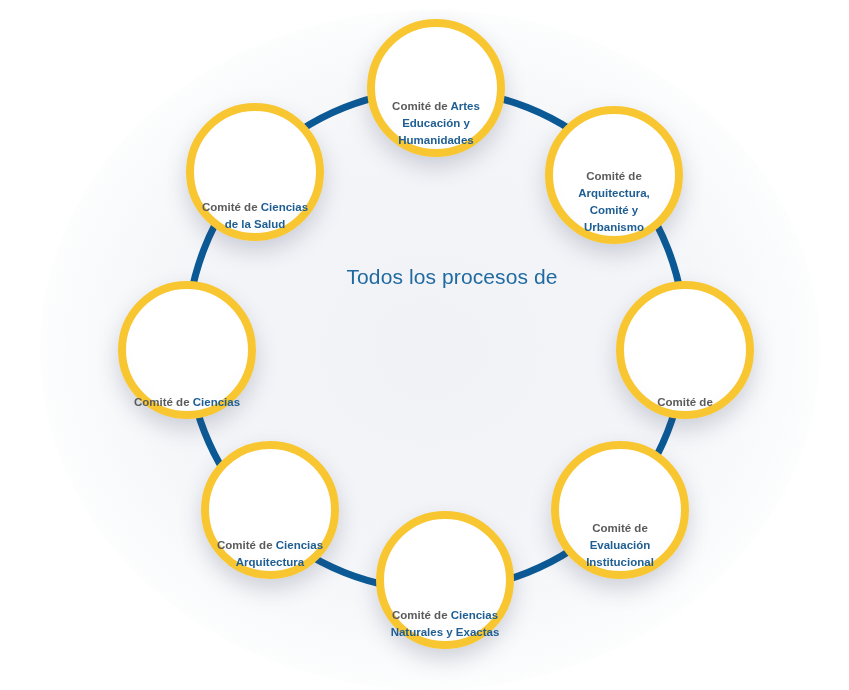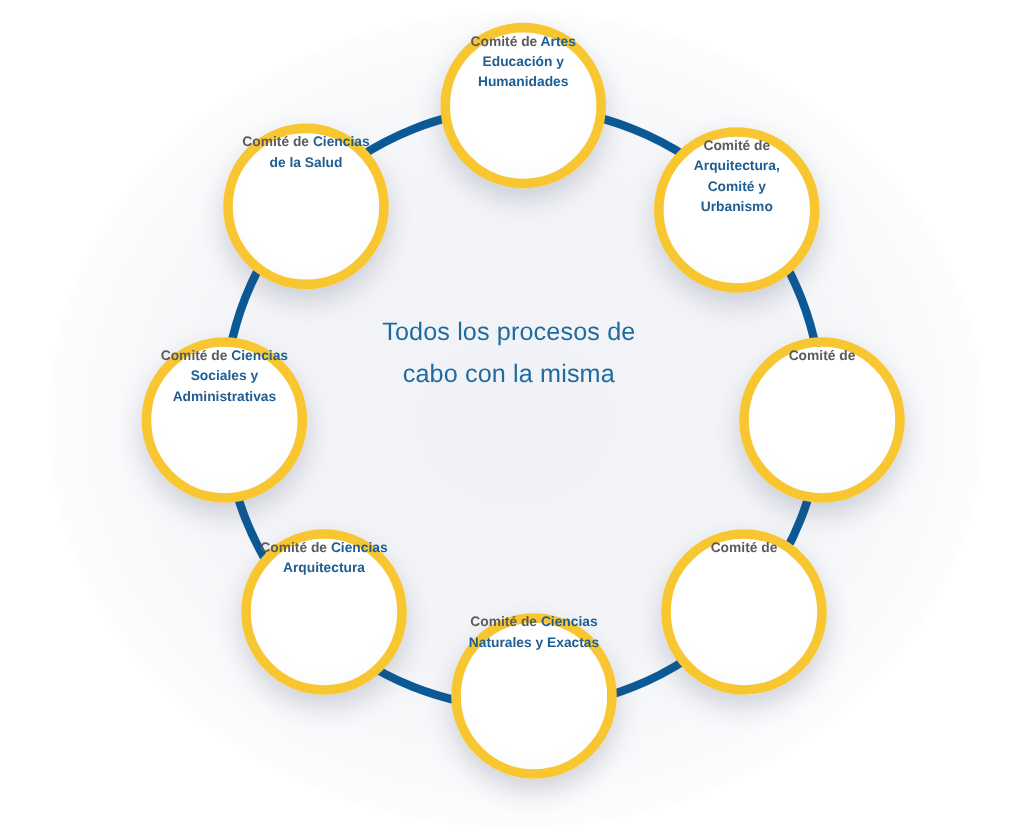--- a/index.html
+++ b/index.html
@@ -16,50 +16,49 @@
     }
     svg.ring { position: absolute; left: 0; top: 0; }
     .node {
       position: absolute;
       width: 122px; height: 122px;
       margin-left: -69px; margin-top: -69px;
       border-radius: 50%;
       border: 8px solid #f8c630;
       background: radial-gradient(circle at 50% 45%, #ffffff 60%, #f4f5f8 100%);
       box-shadow: 0 10px 22px rgba(60,70,100,0.22);
-      display: flex; align-items: flex-start; justify-content: center;
+      display: flex; align-items: flex-end; justify-content: center;
       text-align: center;
       box-sizing: content-box;
     }
     .node-text {
       font-size: 11.5px; line-height: 17px; font-weight: bold;
       width: 118px;
     }
     .prefix { color: #5b5b5b; }
     .name { color: #1f5e92; }
     .center-text {
-      position: absolute; left: 284px; top: 259px; width: 280px;
+      position: absolute; left: 312px; top: 259px; width: 280px;
       text-align: center;
       color: #1f6aa0;
       font-size: 21px; line-height: 35px;
       letter-spacing: 0.1px;
     }
   </style>
 </head>
 <body>
 
 <div class="backdrop"></div>
 
 <svg class="ring" width="849" height="690">
   <ellipse cx="436" cy="340" rx="249" ry="250" fill="none" stroke="#0b5a96" stroke-width="7"></ellipse>
 </svg>
 
 <div class="center-text">
   <div>Todos los procesos de</div>
-  <div>cabo con la misma</div>
 </div>
 
 <div class="node" style="left:436px; top:88px;">
   <div class="node-text" style="width:104px;">
     <span class="prefix">Comité de </span><span class="name">Artes</span>
     <div class="name">Educación y Humanidades</div>
   </div>
 </div>
 
 <div class="node" style="left:614px; top:175px;">
@@ -71,41 +70,41 @@
 
 <div class="node" style="left:685px; top:350px;">
   <div class="node-text" style="width:90px;">
     <div class="prefix">Comité de</div>
   </div>
 </div>
 
 <div class="node" style="left:620px; top:510px;">
   <div class="node-text" style="width:90px;">
     <div class="prefix">Comité de</div>
+    <div class="name">Evaluación Institucional</div>
   </div>
 </div>
 
 <div class="node" style="left:445px; top:580px;">
   <div class="node-text" style="width:124px; margin-top:-8px;">
     <span class="prefix">Comité de </span><span class="name">Ciencias</span>
     <div class="name">Naturales y Exactas</div>
   </div>
 </div>
 
 <div class="node" style="left:270px; top:510px;">
   <div class="node-text" style="width:124px;">
     <span class="prefix">Comité de </span><span class="name">Ciencias</span>
     <div class="name">Arquitectura</div>
   </div>
 </div>
 
 <div class="node" style="left:187px; top:350px;">
   <div class="node-text" style="width:124px;">
     <span class="prefix">Comité de </span><span class="name">Ciencias</span>
-    <div class="name" style="padding:0 18px;">Sociales y Administrativas</div>
   </div>
 </div>
 
 <div class="node" style="left:255px; top:172px;">
   <div class="node-text" style="width:124px;">
     <span class="prefix">Comité de </span><span class="name">Ciencias</span>
     <div class="name">de la Salud</div>
   </div>
 </div>
 

